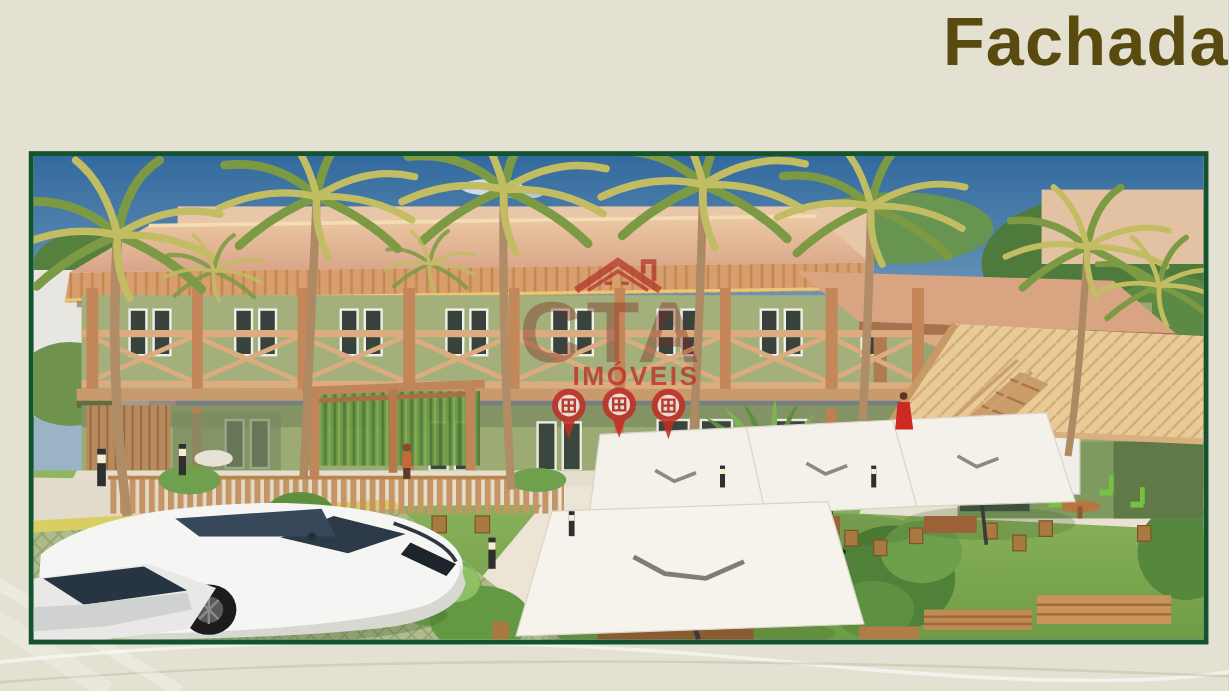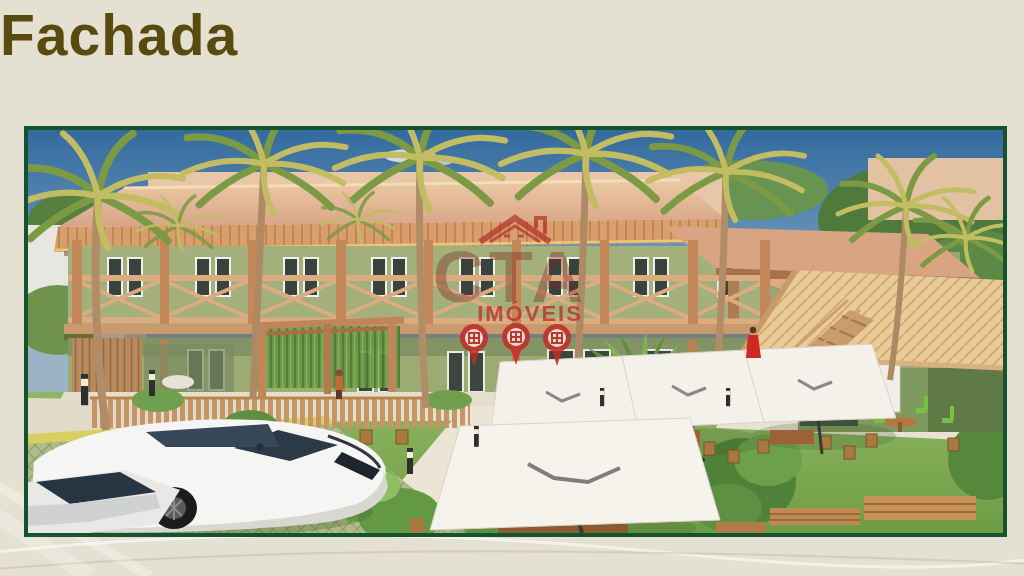--- a/index.html
+++ b/index.html
@@ -3,21 +3,21 @@
 <meta charset="utf-8">
 <style>
   html,body{margin:0;padding:0;}
   body{
     width:1024px;height:576px;position:relative;overflow:hidden;
     background:#e4e1d2;
     font-family:"Liberation Sans", sans-serif;
   }
   .bg-decor{position:absolute;left:0;top:0;z-index:0;}
   .slide-title{
-    position:absolute;left:0;top:2px;width:1024px;text-align:left;
+    position:absolute;left:0;top:2px;width:1024px;text-align:right;
     font-size:57px;font-weight:bold;letter-spacing:1px;
     color:#594a0f;z-index:2;margin:0;
   }
   .render-frame{
     position:absolute;left:24px;top:126px;width:975px;height:403px;
     border:4px solid #14532d;box-sizing:content-box;z-index:1;
     background:#9ab4c6;
   }
   .render-frame svg{display:block;}
   text{font-family:"Liberation Sans", sans-serif;}

